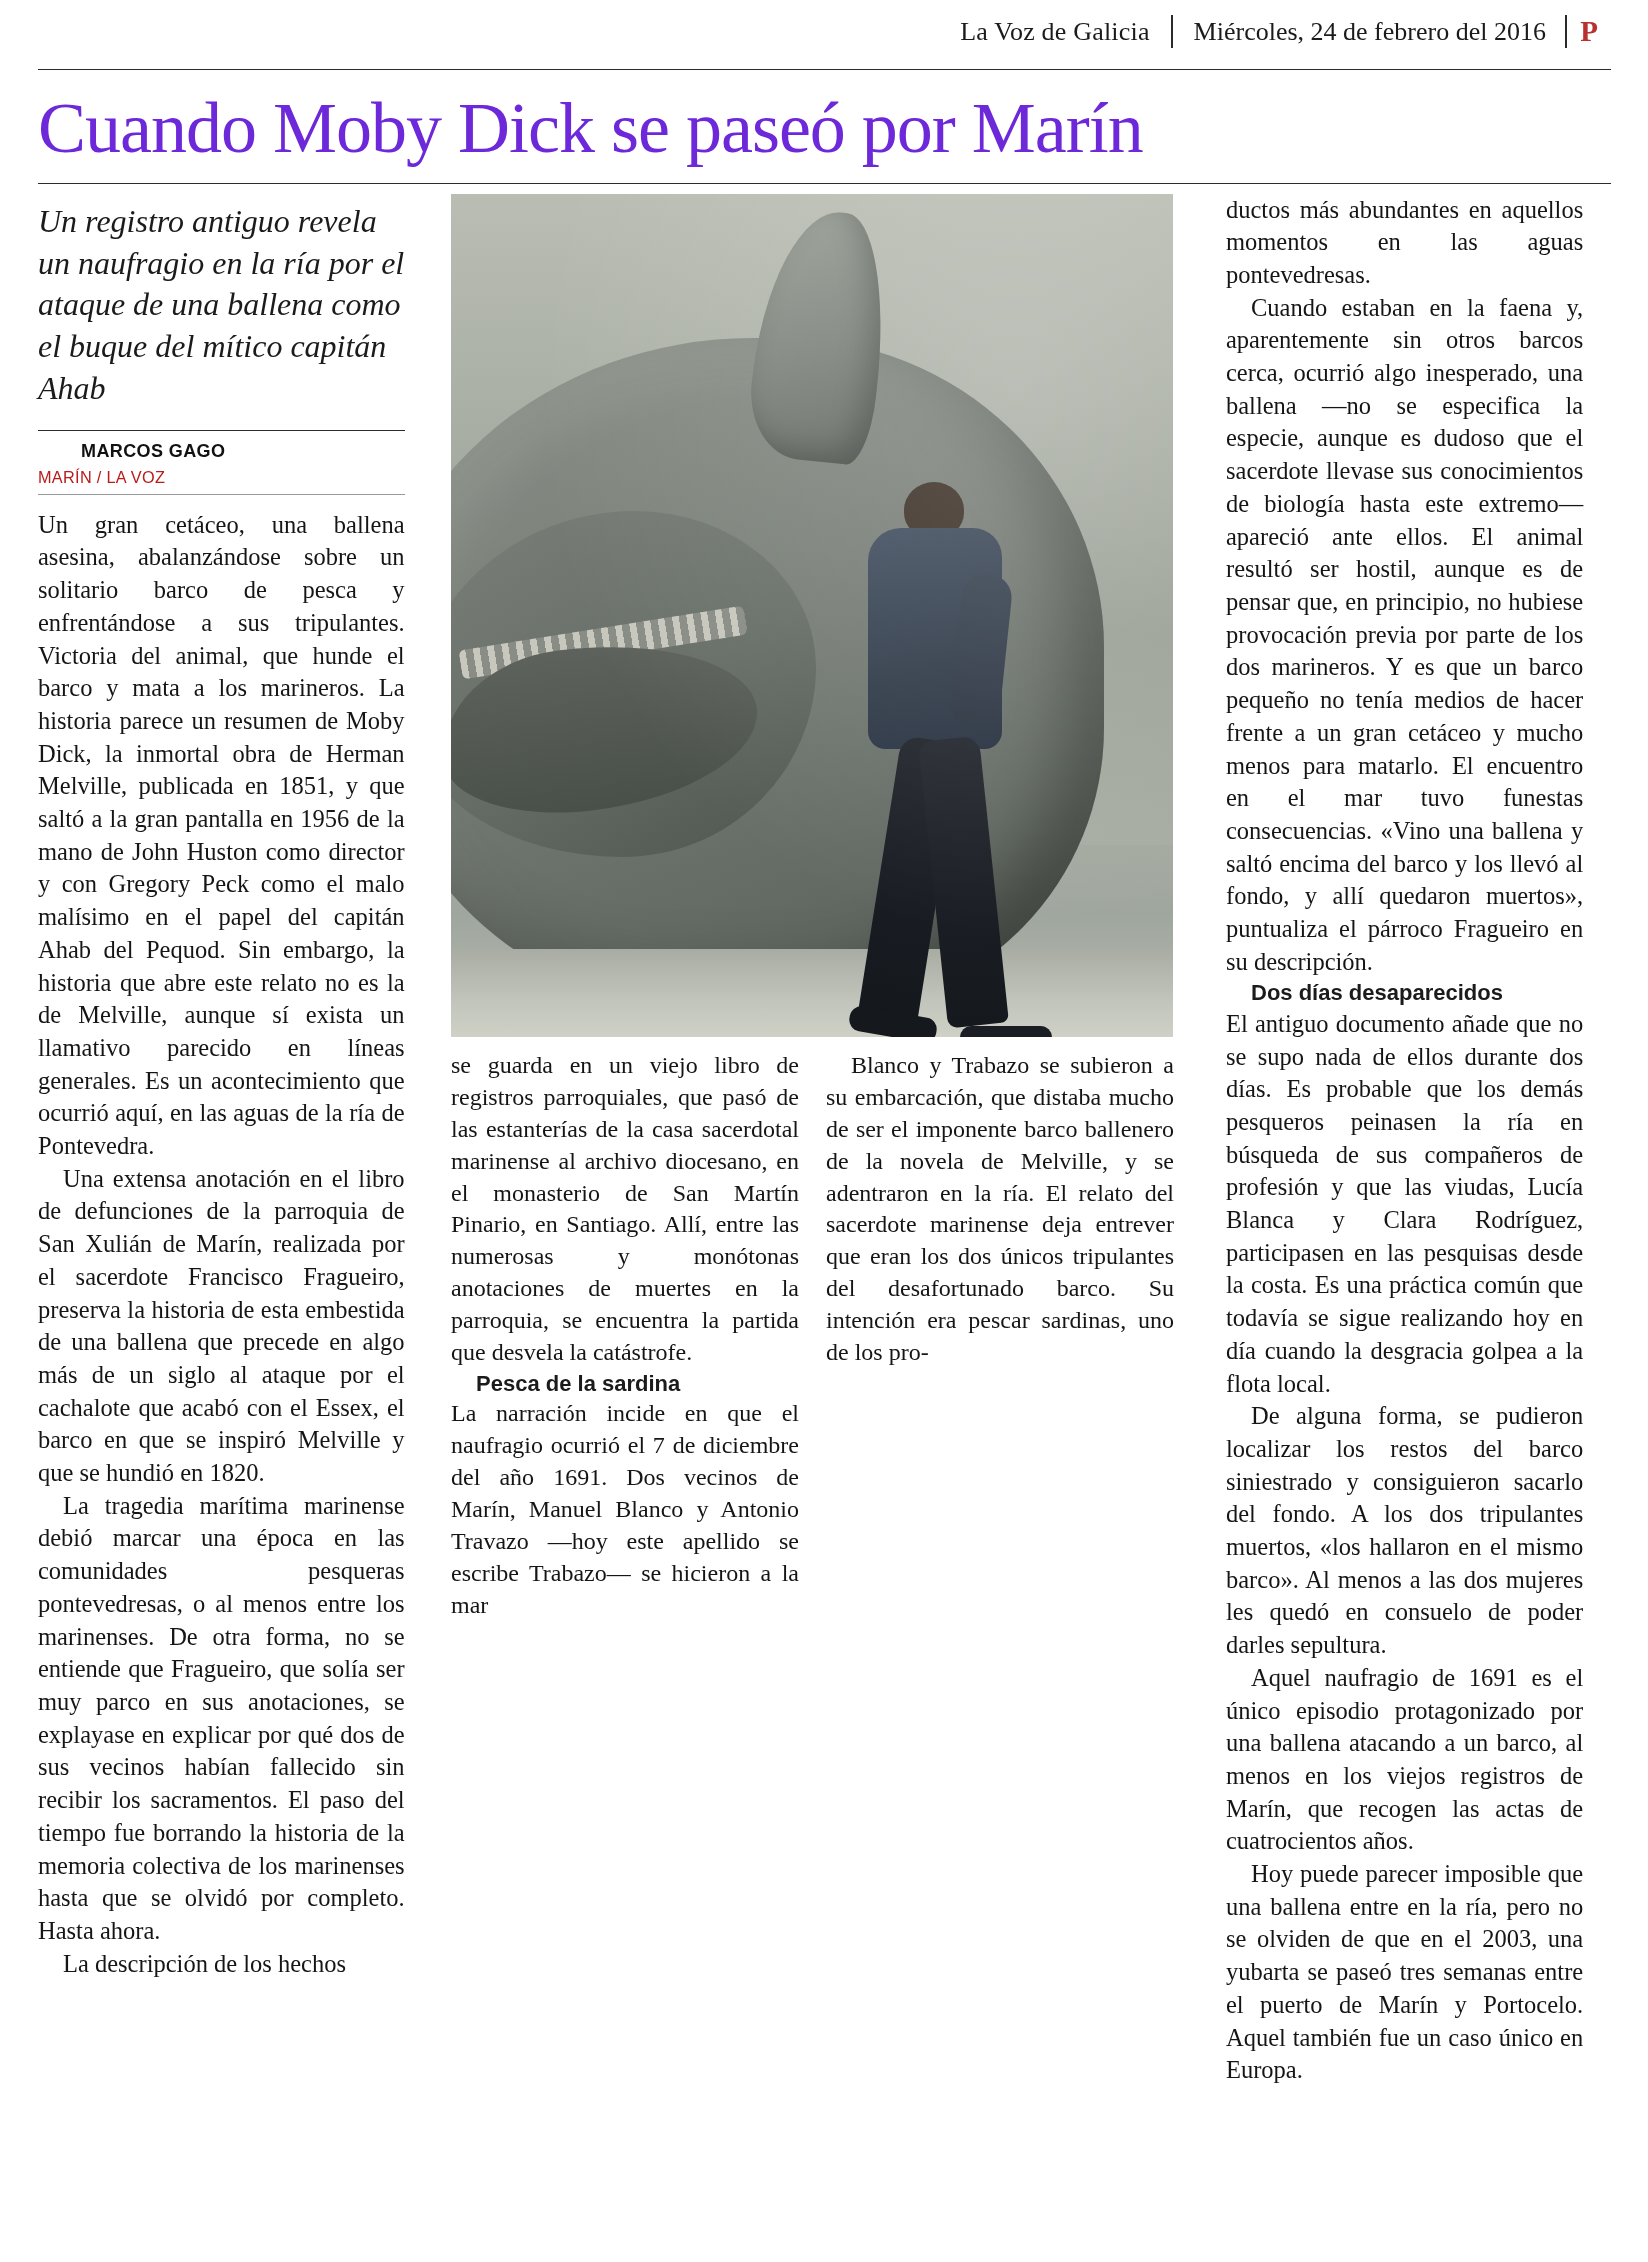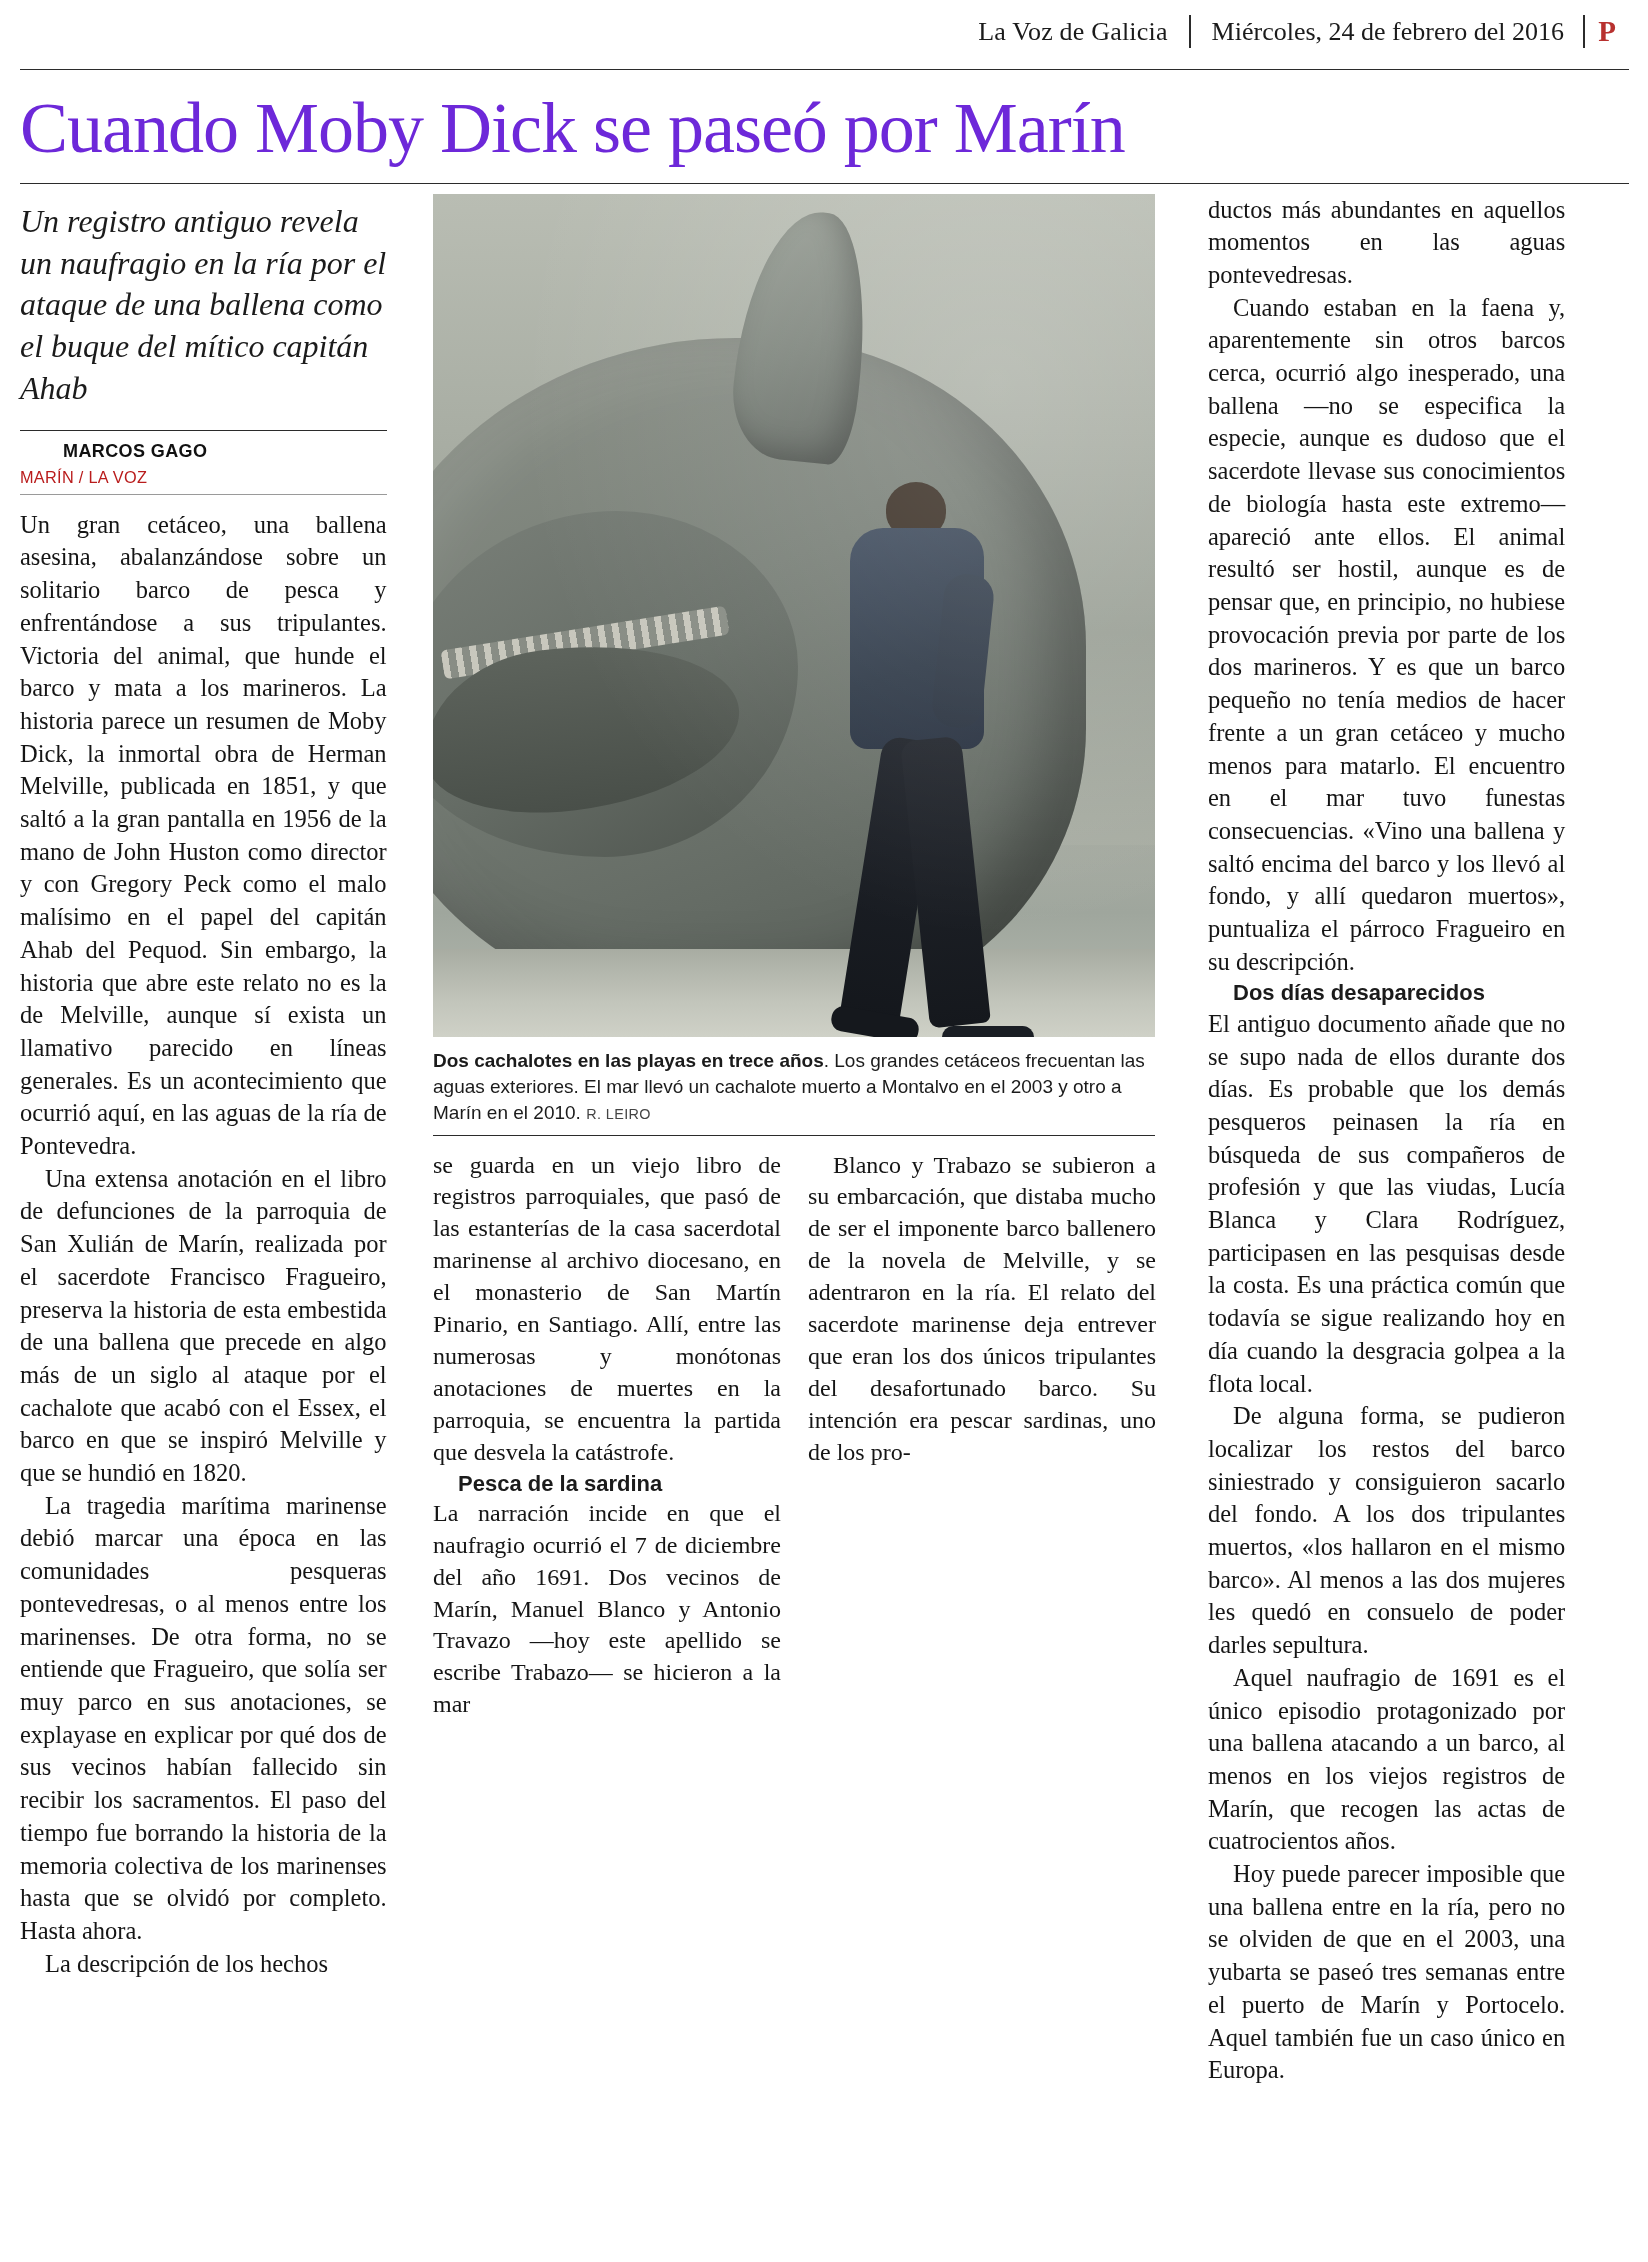--- a/index.html
+++ b/index.html
@@ -12,21 +12,21 @@
     height: 2262px;
     font-family: "Liberation Serif", serif;
     color: #1b1b1b;
     -webkit-font-smoothing: antialiased;
   }
   .page {
     position: relative;
     width: 1649px;
     height: 2262px;
     box-sizing: border-box;
-    padding: 0 20px;
+    padding: 0 38px;
     overflow: hidden;
     border-radius: 6px;
   }
 
   
   .masthead {
     position: relative;
     height: 63px;
     display: flex;
     align-items: center;
@@ -374,24 +374,20 @@
             <div class="p-legs">
               <div class="p-leg-a"></div>
               <div class="p-leg-b"></div>
             </div>
             <div class="p-shoe-a"></div>
             <div class="p-shoe-b"></div>
           </div>
           <div class="photo-glare"></div>
         </div>
 
-        <div class="caption">
-          <b>Dos cachalotes en las playas en trece años</b><span>. Los grandes cetáceos frecuentan las aguas exteriores. El mar llevó un cachalote muerto a Montalvo en el 2003 y otro a Marín en el 2010.</span>
-          <span class="credit">R. LEIRO</span>
-        </div>
       </div>
 
       <div class="lower">
         <div class="lcol">
           <div class="body">
             <p class="first">se guarda en un viejo libro de registros parroquiales, que pasó de las estanterías de la casa sacerdotal marinense al archivo diocesano, en el monasterio de San Martín Pinario, en Santiago. Allí, entre las numerosas y monótonas anotaciones de muertes en la parroquia, se encuentra la partida que desvela la catástrofe.</p>
             <p class="subhead">Pesca de la sardina</p>
             <p class="first">La narración incide en que el naufragio ocurrió el 7 de diciembre del año 1691. Dos vecinos de Marín, Manuel Blanco y Antonio Travazo —hoy este apellido se escribe Trabazo— se hicieron a la mar</p>
           </div>
         </div>

